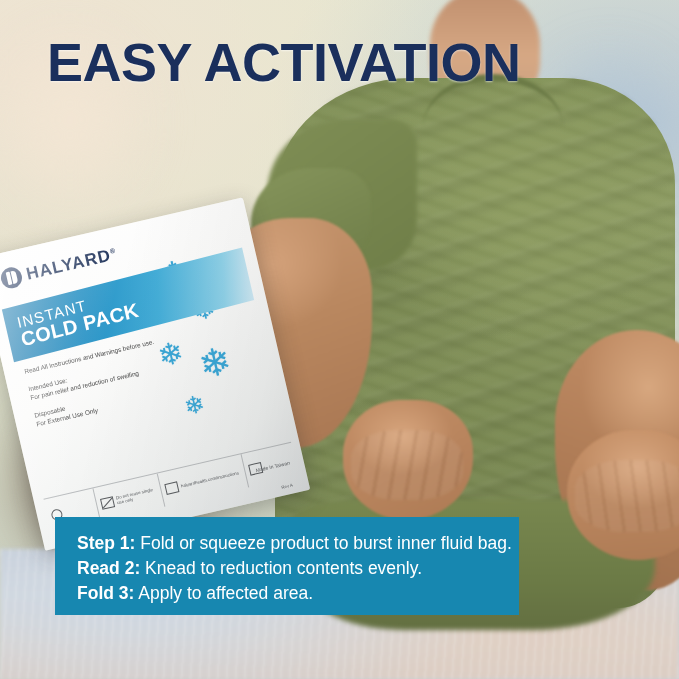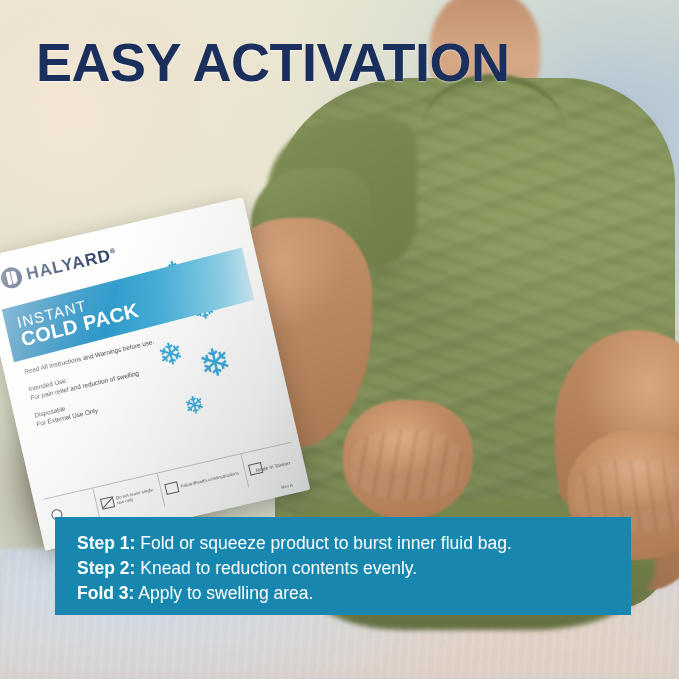--- a/index.html
+++ b/index.html
@@ -344,35 +344,35 @@
   .rev {
     position: absolute;
     right: 16px; bottom: 6px;
     font-size: 4.4px;
     color: #6b6e71;
   }
 
   
   .headline {
     position: absolute;
-    left: 36px; top: 34px;
+    left: 47px; top: 34px;
     font-size: 54px;
     font-weight: bold;
     letter-spacing: -0.5px;
     color: #1a2f5c;
     line-height: 1.05;
     text-shadow: 0 1px 2px rgba(255,255,255,.55);
     white-space: nowrap;
   }
 
   
   .steps-panel {
     position: absolute;
     left: 55px; top: 517px;
-    width: 576px; height: 98px;
+    width: 464px; height: 98px;
     background: #1787b0;
     box-sizing: border-box;
     padding: 14px 4px 0 22px;
   }
   .step-line {
     color: #ffffff;
     font-size: 17.5px;
     line-height: 1.42;
     white-space: nowrap;
   }
@@ -467,22 +467,22 @@
   </div>
 
   <div class="headline">EASY ACTIVATION</div>
 
   <div class="steps-panel">
     <div class="step-line">
       <b>Step 1:</b>
       <span>Fold or squeeze product to burst inner fluid bag.</span>
     </div>
     <div class="step-line">
-      <b>Step 2:</b>
+      <b>Read 2:</b>
       <span>Knead to reduction contents evenly.</span>
     </div>
     <div class="step-line">
       <b>Fold 3:</b>
-      <span>Apply to swelling area.</span>
+      <span>Apply to affected area.</span>
     </div>
   </div>
 
 </div>
 
 </body></html>

